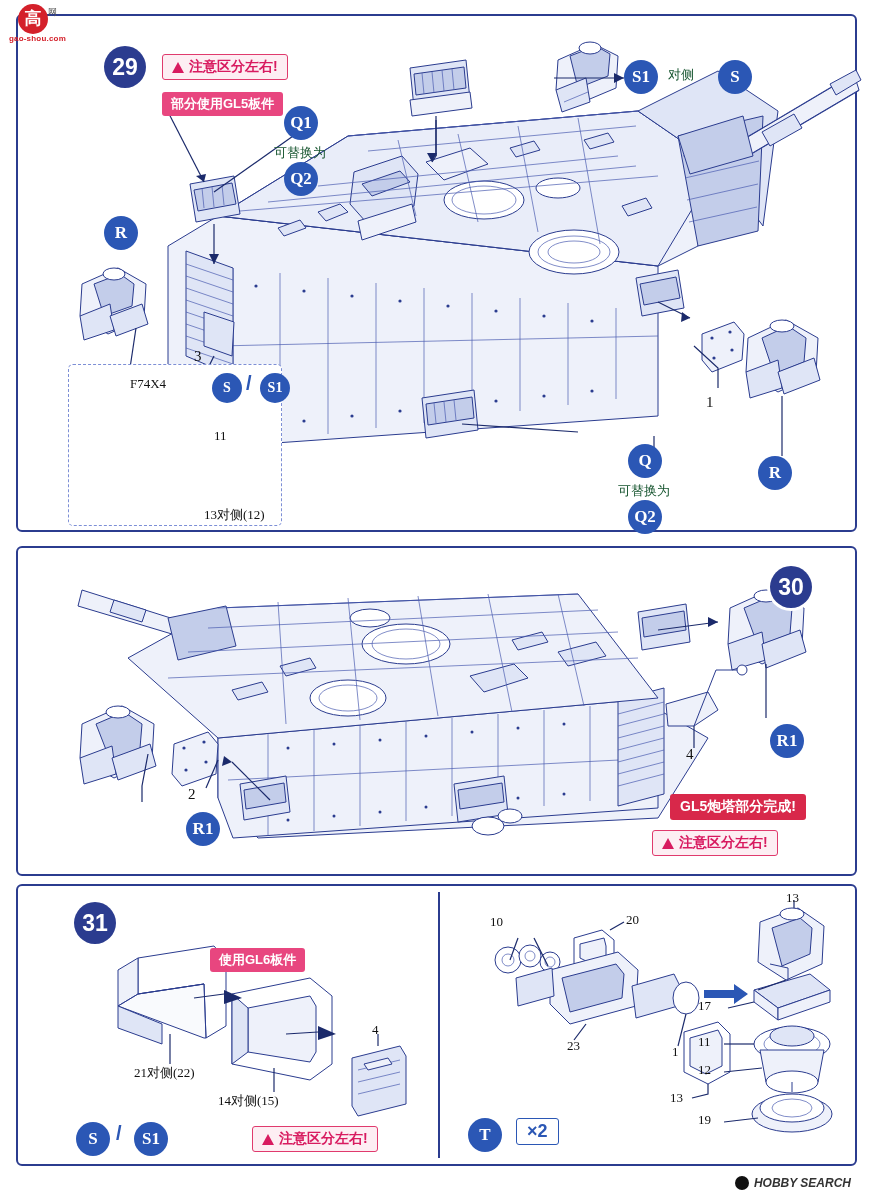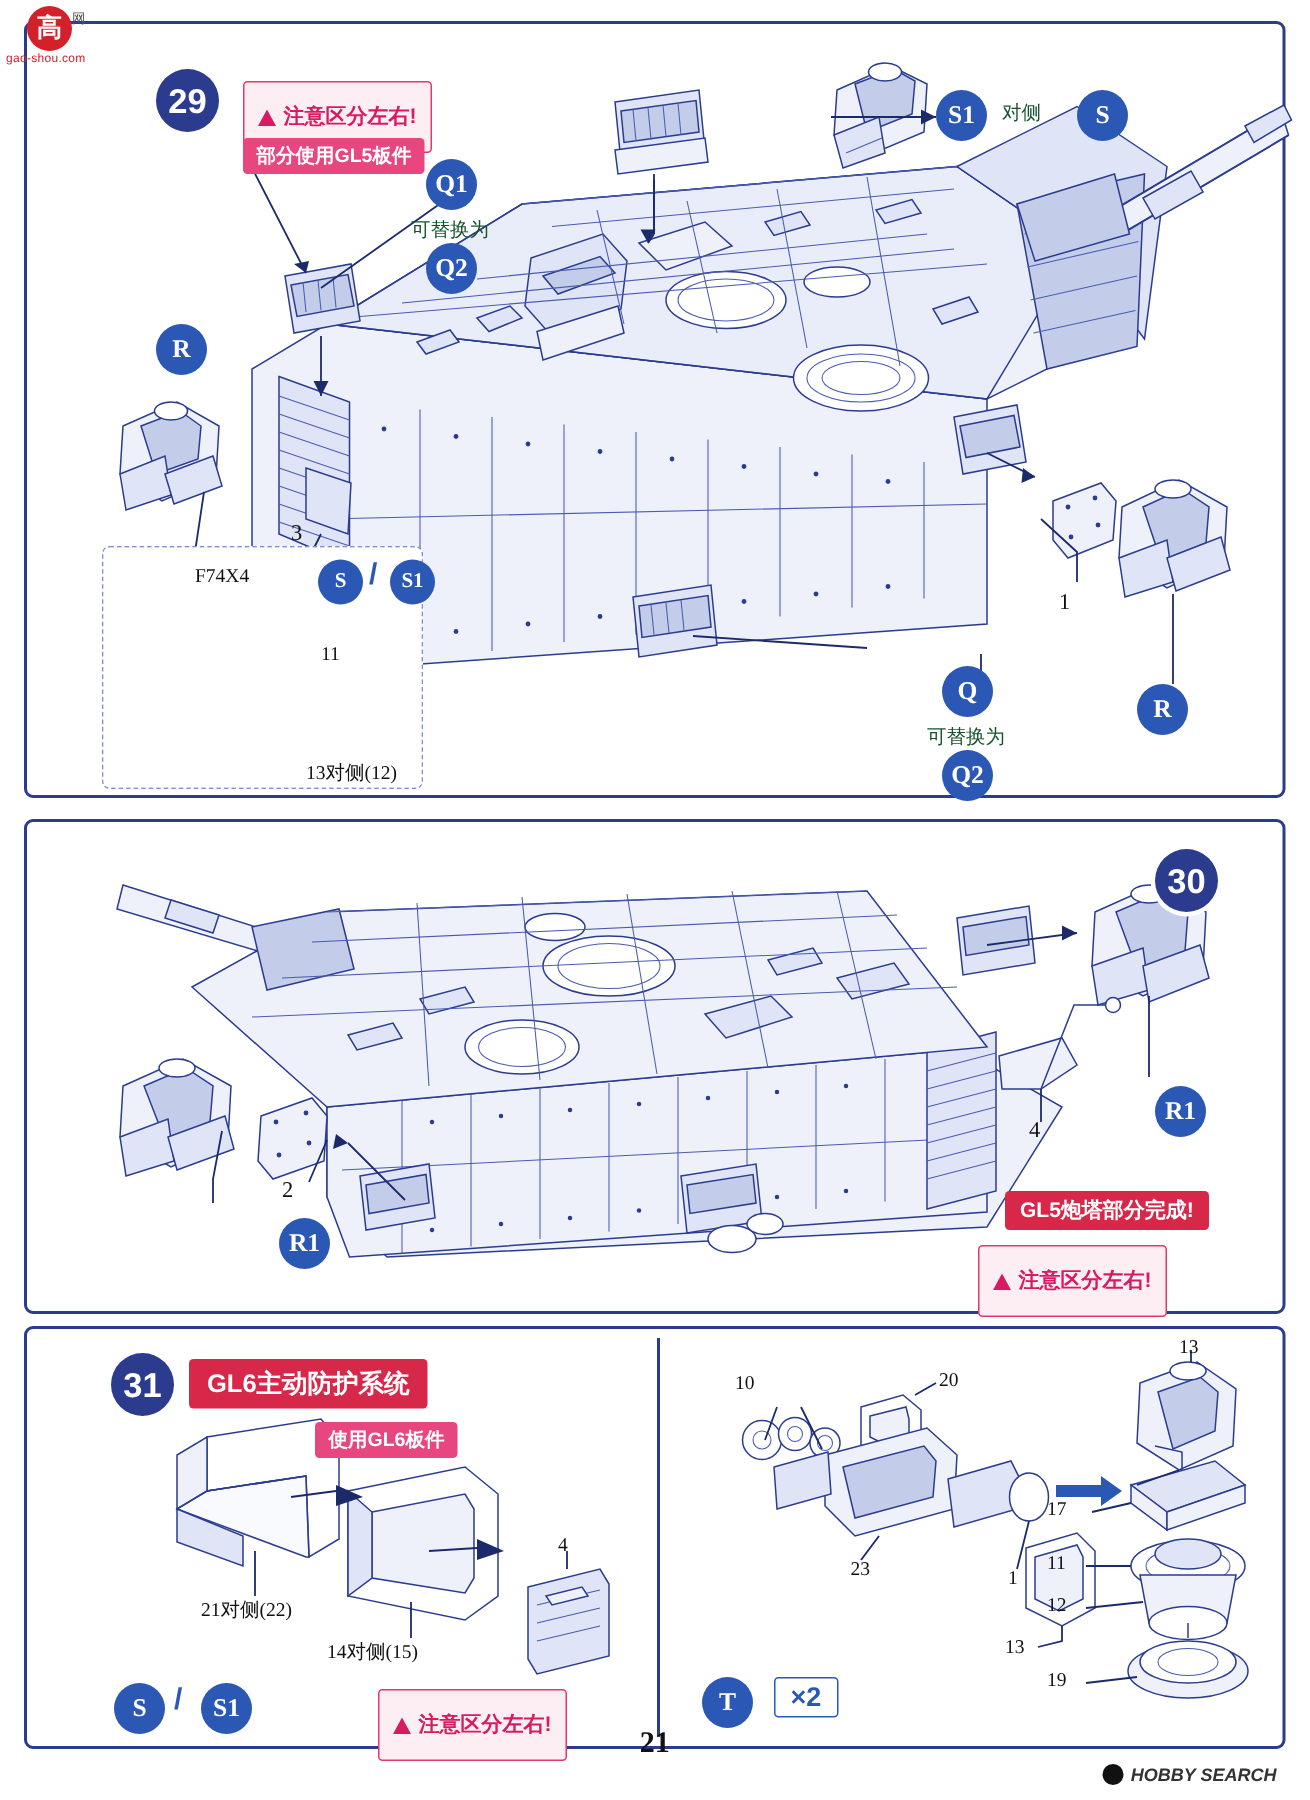--- a/index.html
+++ b/index.html
@@ -22,22 +22,22 @@
   }
   .logo .badge{
     position:absolute;left:14px;top:0;width:30px;height:30px;border-radius:50%;
     background:#d4202a;
   }
   .logo .badge .ch{
     position:absolute;left:0;top:0;width:30px;height:30px;line-height:30px;
     text-align:center;color:#fff;font-size:17px;font-weight:bold;
   }
   .logo .txt{
-    position:absolute;left:0;top:30px;width:62px;text-align:left;
-    font-size:8px;color:#d4202a;letter-spacing:0.2px;
+    position:absolute;left:0;top:30px;width:62px;text-align:right;
+    font-size:8px;color:#d4202a;letter-spacing:0.2px;font-weight:bold;
   }
   .logo .kw{
     position:absolute;left:44px;top:2px;font-size:9px;color:#555;
   }
 
   
   .panel{
     position:absolute;
     border:2px solid #2b3c8f;
     border-radius:6px;
@@ -68,21 +68,21 @@
   .bc-lg{width:34px;height:34px;font-size:17px;}
   .bc-md{width:30px;height:30px;font-size:14px;}
 
   
   .warnbox{
     position:absolute;
     border:1.5px solid #e03a6d;
     background:#fdeef3;
     color:#d81b60;
     font-size:14px;font-weight:bold;
-    padding:14px 9px;
+    padding:3px 9px;
     border-radius:3px;
     display:flex;align-items:center;gap:5px;
     white-space:nowrap;
   }
   .warnbox .tri{
     display:inline-block;width:0;height:0;
     border-left:6px solid transparent;border-right:6px solid transparent;
     border-bottom:11px solid #d81b60;
     position:relative;
   }
@@ -674,21 +674,20 @@
         <path d="M768,94 L740,104"></path>
         <path d="M736,116 L710,122"></path>
         <path d="M736,158 L706,158"></path>
         <path d="M744,182 L706,186"></path>
         <path d="M740,232 L706,236"></path>
         <path d="M776,22 L776,14"></path>
       </g>
     </svg>
 
     <div class="stepnum" style="left:56px;top:16px;">31</div>
-    <div class="redbox" style="left:108px;top:20px;font-size:17px;padding:5px 12px;">GL6主动防护系统</div>
     <div class="pinkbox" style="left:192px;top:62px;">使用GL6板件</div>
 
     <div class="label blk sm" style="left:98px;top:178px;margin-left:18px;">21对侧(22)</div>
     <div class="label blk sm" style="left:200px;top:206px;">14对侧(15)</div>
     <div class="label blk sm" style="left:354px;top:136px;">4</div>
 
     <div class="bluecirc bc-lg" style="left:58px;top:236px;">S</div>
     <div class="sep" style="left:98px;top:236px;">/</div>
     <div class="bluecirc bc-lg" style="left:116px;top:236px;">S1</div>
 
@@ -705,18 +704,17 @@
     <div class="label blk sm" style="left:768px;top:4px;">13</div>
     <div class="label blk sm" style="left:680px;top:112px;">17</div>
     <div class="label blk sm" style="left:680px;top:148px;">11</div>
     <div class="label blk sm" style="left:680px;top:176px;">12</div>
     <div class="label blk sm" style="left:680px;top:226px;">19</div>
 
     <div class="bluecirc bc-lg" style="left:450px;top:232px;">T</div>
     <div class="xtimes" style="left:498px;top:232px;">×2</div>
   </div>
 
-  <div class="pagenum">21</div>
   <div class="hs">
     <span class="dot"></span>
     <span>HOBBY SEARCH</span>
   </div>
 </div>
 
 </body></html>

